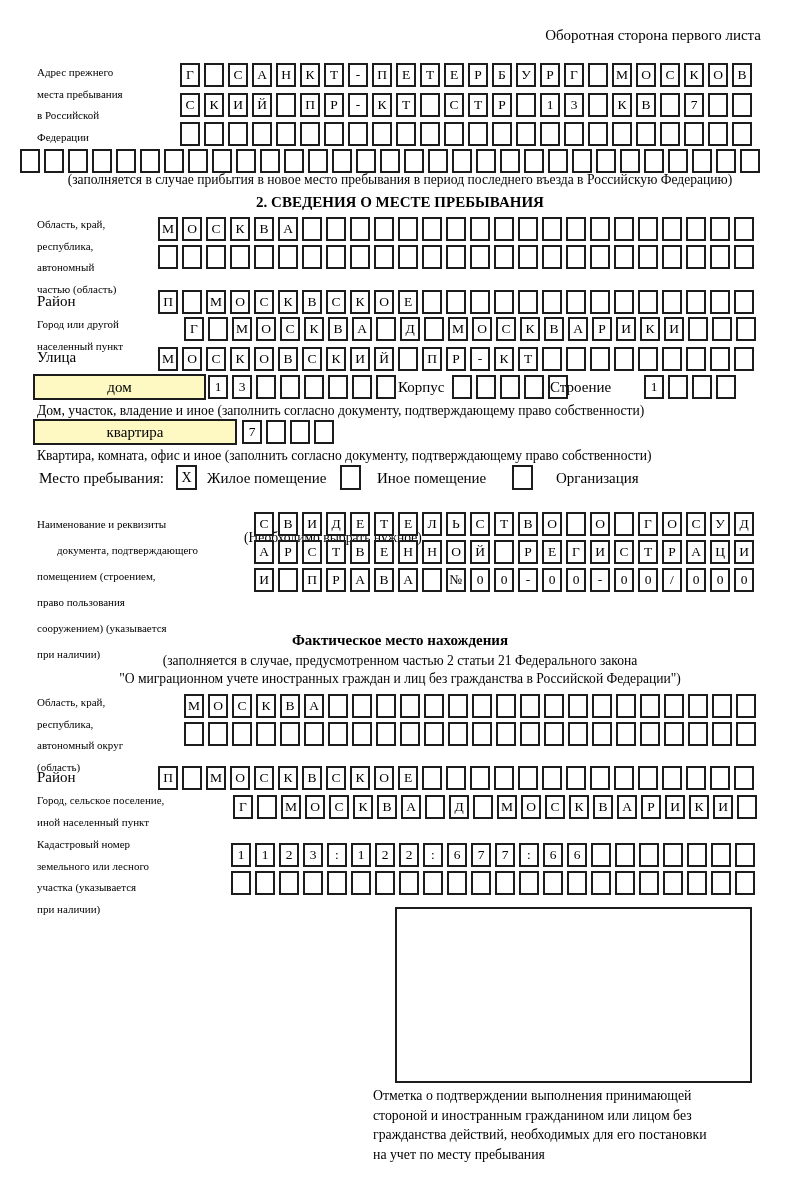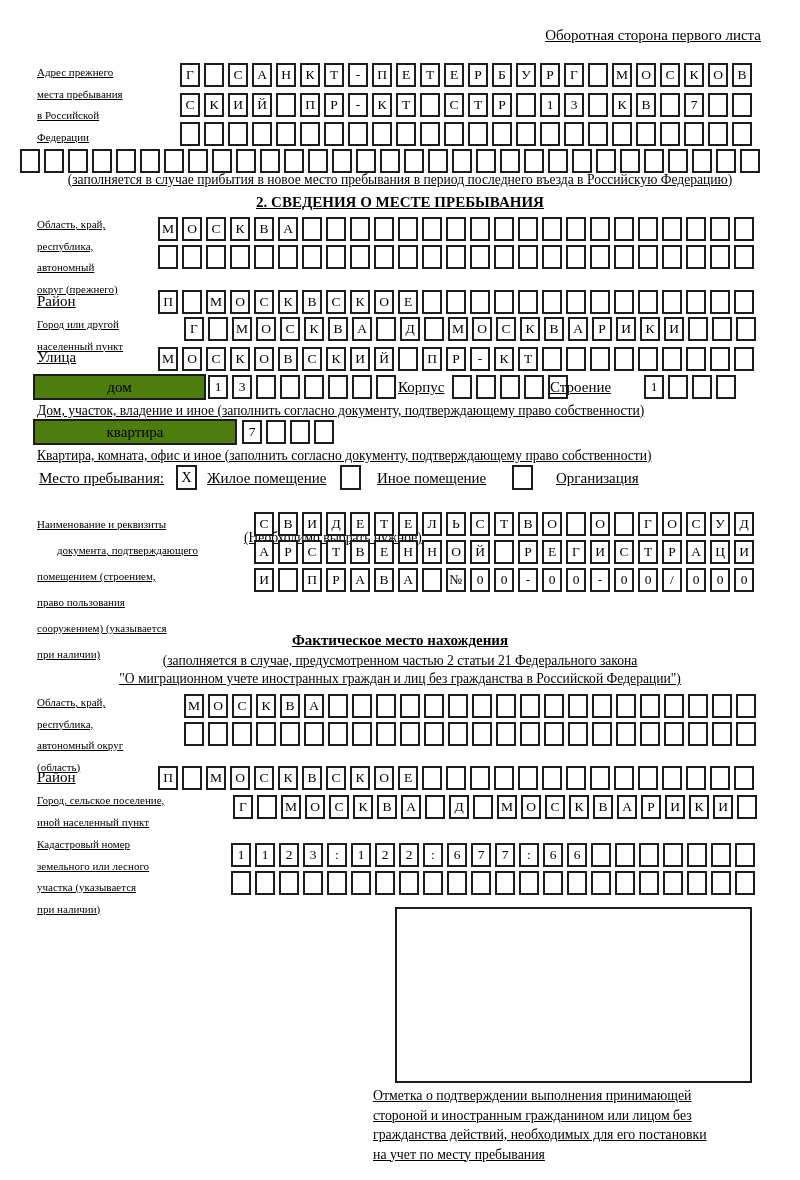--- a/index.html
+++ b/index.html
@@ -1,31 +1,31 @@
 <!DOCTYPE html>
 <html><head>
 <meta charset="utf-8">
 <style>
   html,body{margin:0;padding:0;background:#fff;}
   #page{position:relative;width:800px;height:1180px;background:#ffffff;
         font-family:"Liberation Serif",serif;color:#000;overflow:hidden;}
-  .abs{position:absolute;text-decoration:underline;}
+  .abs{position:absolute;}
   .lbl{font-size:15px;line-height:22px;white-space:nowrap;}
   .lblcol div{font-size:11px;line-height:21.5px;white-space:nowrap;}
   .note{font-size:13.6px;white-space:nowrap;}
   .center{left:0;width:800px;text-align:center;}
   .bold{font-weight:bold;}
   .boxrow{position:absolute;display:flex;gap:4px;}
   .cbox{flex:0 0 20px;width:20px;height:24px;border:2px solid #1c1c1c;box-sizing:border-box;
         display:flex;align-items:center;justify-content:center;
         font-size:13.5px;line-height:1;background:#fff;}
   .checkbox{position:absolute;width:21px;height:25px;border:2px solid #1c1c1c;box-sizing:border-box;
         display:flex;align-items:center;justify-content:center;font-size:14px;background:#fff;}
   .bigbox{position:absolute;border:2px solid #1c1c1c;box-sizing:border-box;height:26px;
-        display:flex;align-items:center;justify-content:center;font-size:15px;background:#4d7c0f;}
+        display:flex;align-items:center;justify-content:center;font-size:15px;background:#fef9c3;}
   .stampbox{position:absolute;border:2px solid #1c1c1c;box-sizing:border-box;background:#fff;}
   .stampnote{font-size:13.8px;line-height:19.5px;text-align:left;}
 </style>
 </head>
 <body>
 
 <div id="page">
 
   <div class="abs lbl" style="top:24px;right:39px;">Оборотная сторона первого листа</div>
 
@@ -147,21 +147,21 @@
       <span class="cbox"></span>
     </div>
   <div class="abs note center" style="top:172px;">(заполняется в случае прибытия в новое место пребывания в период последнего въезда в Российскую Федерацию)</div>
 
   <div class="abs lbl bold center" style="top:191px;">2. СВЕДЕНИЯ О МЕСТЕ ПРЕБЫВАНИЯ</div>
 
   <div class="abs lblcol" style="left:37px;top:214px;">
     <div>Область, край,</div>
     <div>республика,</div>
     <div>автономный</div>
-    <div>округ (прежнего)</div>
+    <div>частью (область)</div>
   </div>
   <div class="boxrow" style="left:158px;top:217px;">
       <span class="cbox">М</span>
       <span class="cbox">О</span>
       <span class="cbox">С</span>
       <span class="cbox">К</span>
       <span class="cbox">В</span>
       <span class="cbox">А</span>
       <span class="cbox"></span>
       <span class="cbox"></span>

